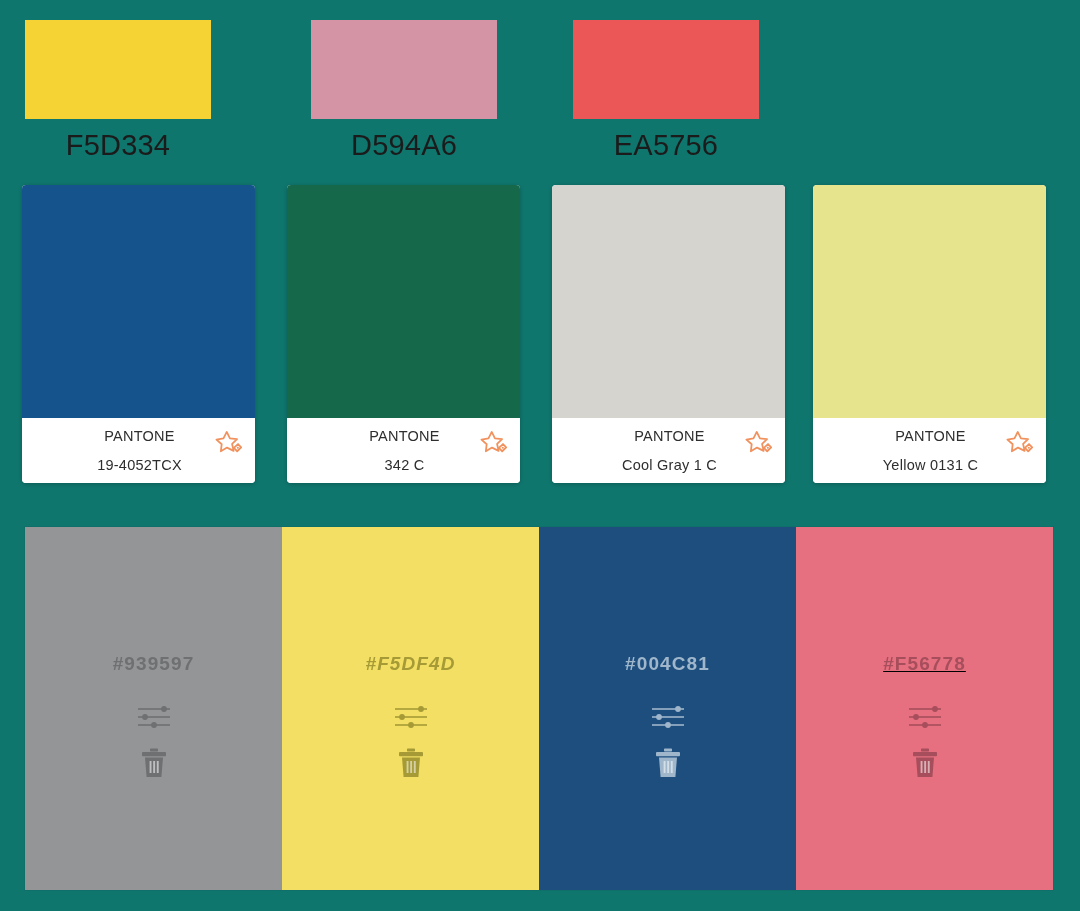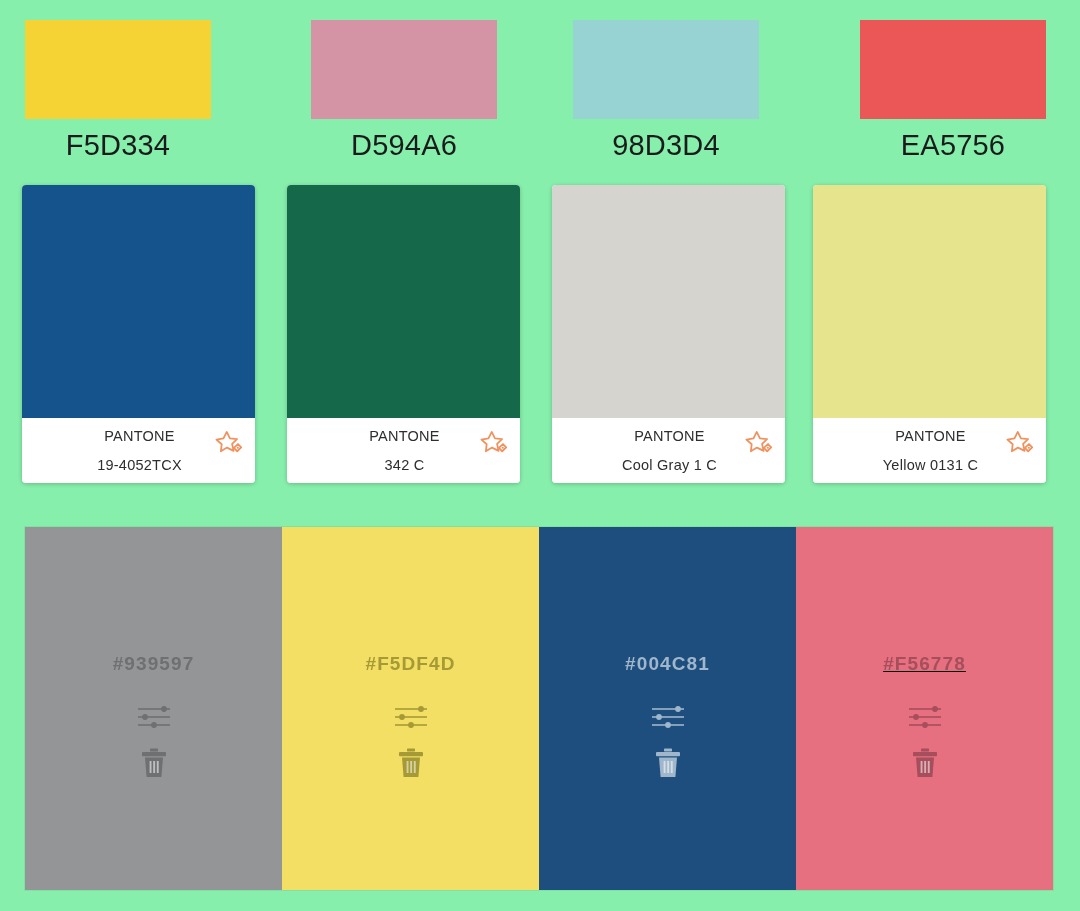--- a/index.html
+++ b/index.html
@@ -13,21 +13,21 @@
     height: 911px;
     overflow: hidden;
     font-family: "Liberation Sans", sans-serif;
     -webkit-font-smoothing: antialiased;
   }
 
   .board {
     position: relative;
     width: 1080px;
     height: 911px;
-    background: #86efac;
+    background: #0f766e;
   }
 
   
   .row-hex {
     position: absolute;
     left: 0;
     top: 0;
     width: 1080px;
     height: 172px;
   }
@@ -175,24 +175,20 @@
     <div class="hex-cell">
       <div class="hex-chip" style="background-color: rgb(245, 211, 52);"></div>
       <div class="hex-caption">F5D334</div>
     </div>
 
     <div class="hex-cell">
       <div class="hex-chip" style="background-color: rgb(213, 148, 166);"></div>
       <div class="hex-caption">D594A6</div>
     </div>
 
-    <div class="hex-cell">
-      <div class="hex-chip" style="background-color: rgb(152, 211, 212);"></div>
-      <div class="hex-caption">98D3D4</div>
-    </div>
 
     <div class="hex-cell">
       <div class="hex-chip" style="background-color: rgb(234, 87, 86);"></div>
       <div class="hex-caption">EA5756</div>
     </div>
 
   </div>
 
   <div class="row-pantone">
 
@@ -280,21 +276,21 @@
             <path d="M4 9.5 H22 L20.4 29 H5.6 Z" fill="currentColor"></path>
             <rect x="8.6" y="13" width="1.9" height="12" fill="#ffffff" fill-opacity="0.55"></rect>
             <rect x="12.2" y="13" width="1.9" height="12" fill="#ffffff" fill-opacity="0.55"></rect>
             <rect x="15.8" y="13" width="1.9" height="12" fill="#ffffff" fill-opacity="0.55"></rect>
           </svg>
         </div>
       </div>
     </div>
 
     <div class="panel" style="background-color: rgb(242, 223, 99);">
-      <div class="panel-hex" style="color: rgb(165, 154, 53);">#F5DF4D</div>
+      <div class="panel-hex" style="color: rgb(165, 154, 53); font-style: italic;">#F5DF4D</div>
       <div class="panel-icons" style="color: rgb(165, 154, 53);">
         <div class="icon-sliders">
           <svg viewBox="0 0 34 28" width="34" height="28" aria-hidden="true">
             <line x1="1" y1="6" x2="33" y2="6" stroke="currentColor" stroke-width="1.6"></line>
             <line x1="1" y1="14" x2="33" y2="14" stroke="currentColor" stroke-width="1.6"></line>
             <line x1="1" y1="22" x2="33" y2="22" stroke="currentColor" stroke-width="1.6"></line>
             <circle cx="27" cy="6" r="2.9" fill="currentColor"></circle>
             <circle cx="8" cy="14" r="2.9" fill="currentColor"></circle>
             <circle cx="17" cy="22" r="2.9" fill="currentColor"></circle>
           </svg>

